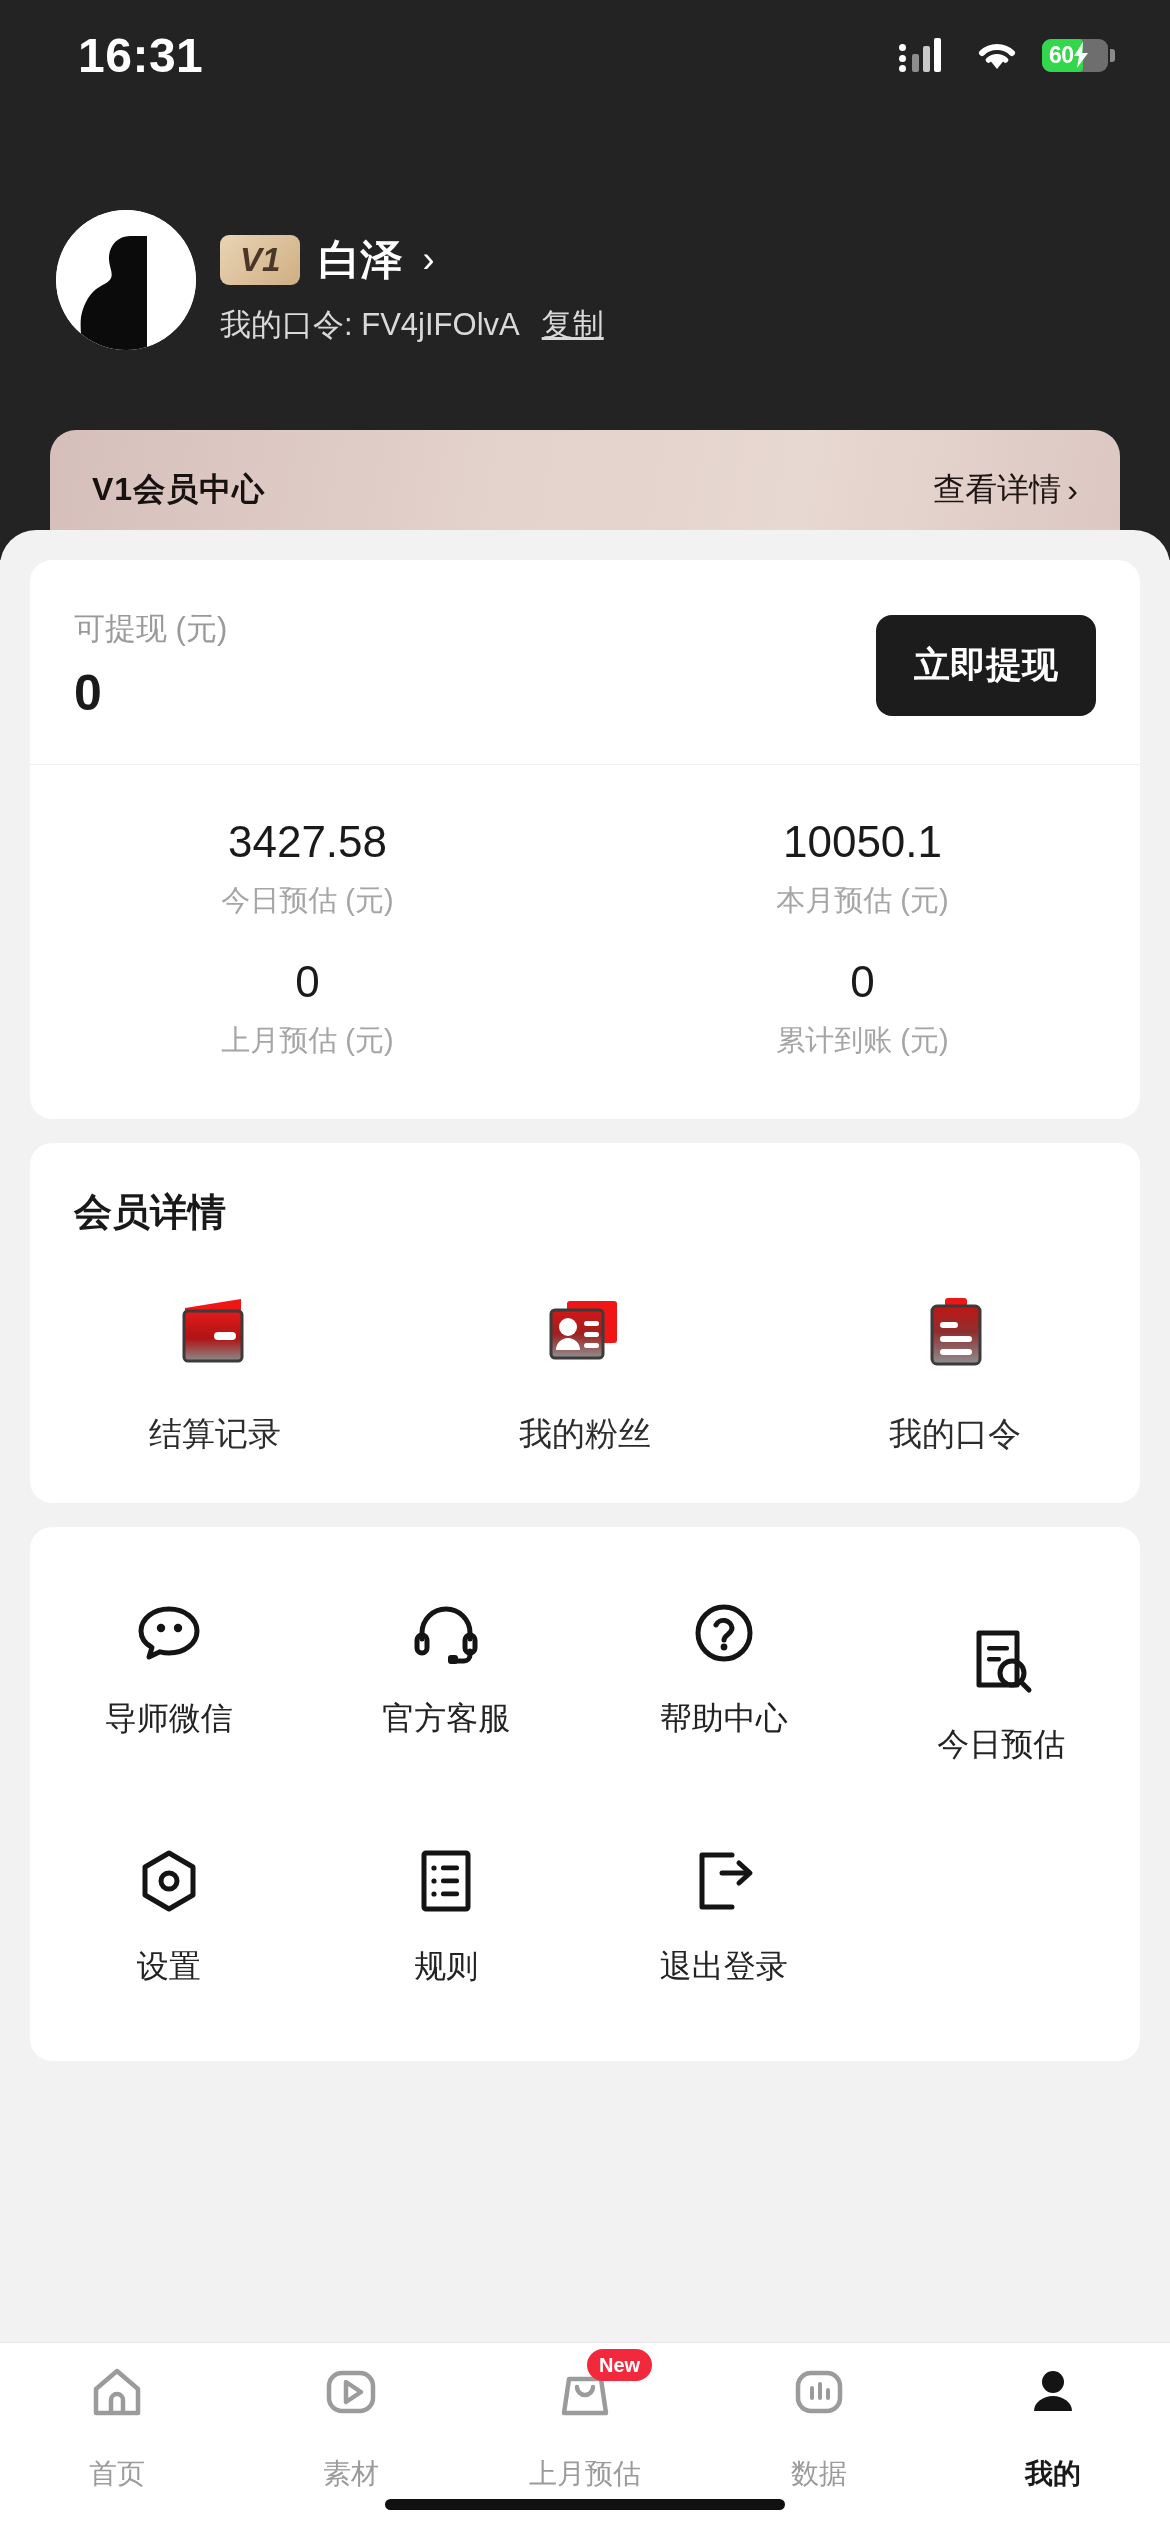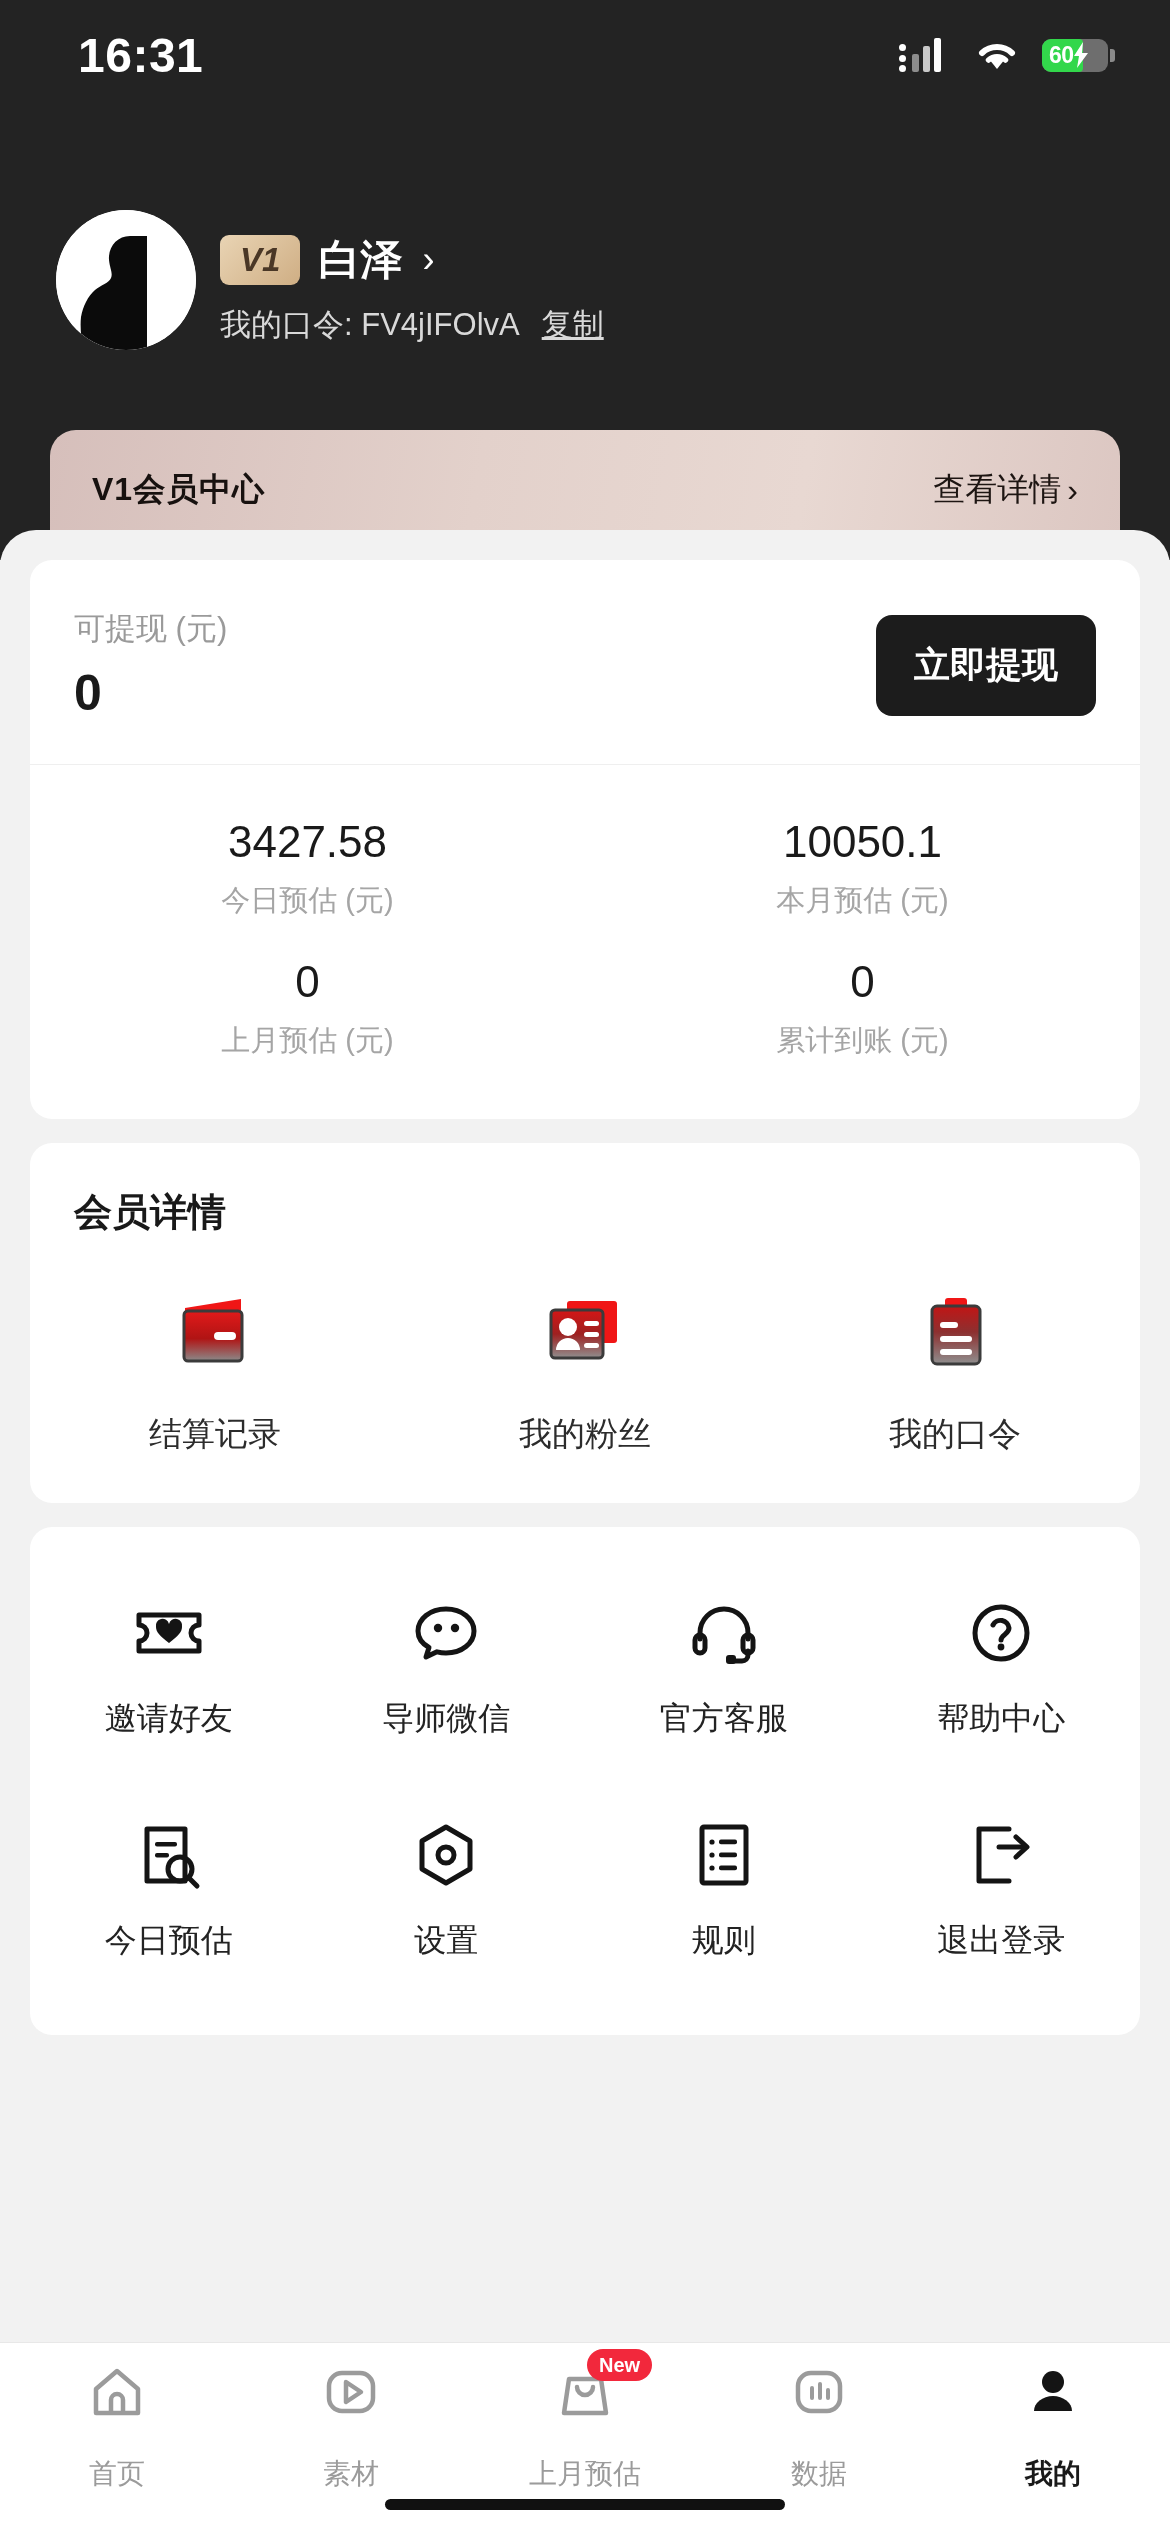--- a/index.html
+++ b/index.html
@@ -299,29 +299,20 @@
             </svg>
           </span>
           <span class="icon-label">我的口令</span>
         </div>
       </div>
     </div>
 
     <div class="card card-tools">
       <div class="grid4">
 
-        <div class="grid-item">
-          <span>
-            <svg width="76" height="76" viewBox="0 0 76 76">
-              <path d="M8 20 h60 v10 a8 8 0 0 0 0 16 v10 H8 v-10 a8 8 0 0 0 0 -16 z" fill="none" stroke="#141414" stroke-width="5" stroke-linejoin="round"></path>
-              <path d="M38 48 c-9 -7 -13 -11 -13 -16 a6.5 6.5 0 0 1 13 -3 a6.5 6.5 0 0 1 13 3 c0 5 -4 9 -13 16 z" fill="#141414"></path>
-            </svg>
-          </span>
-          <span class="grid-label">邀请好友</span>
-        </div>
 
         <div class="grid-item">
           <span>
             <svg width="76" height="76" viewBox="0 0 76 76">
               <path d="M38 14 c16 0 28 10 28 22 c0 12 -12 22 -28 22 c-3 0 -6 -0.4 -9 -1.2 l-11 5.2 l3 -9.5 C14 48.6 10 42.6 10 36 c0 -12 12 -22 28 -22 z" fill="none" stroke="#141414" stroke-width="5" stroke-linejoin="round"></path>
               <circle cx="30" cy="33" r="4.2" fill="#141414"></circle>
               <circle cx="47" cy="33" r="4.2" fill="#141414"></circle>
             </svg>
           </span>
           <span class="grid-label">导师微信</span>

